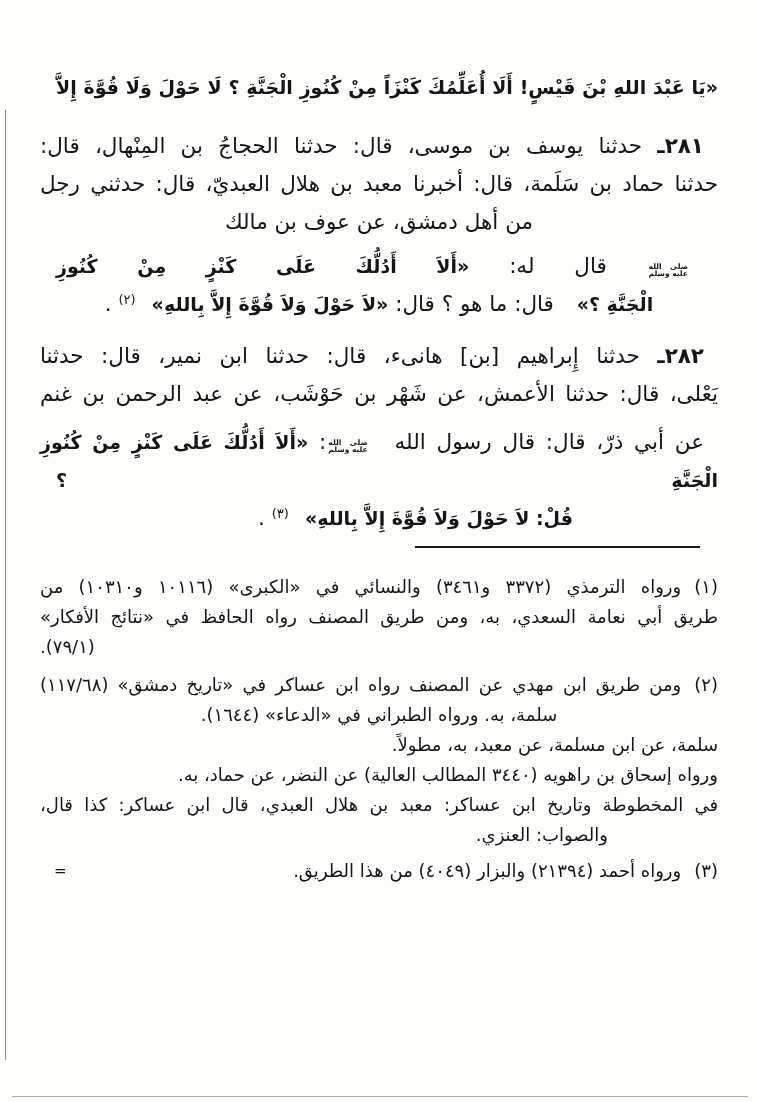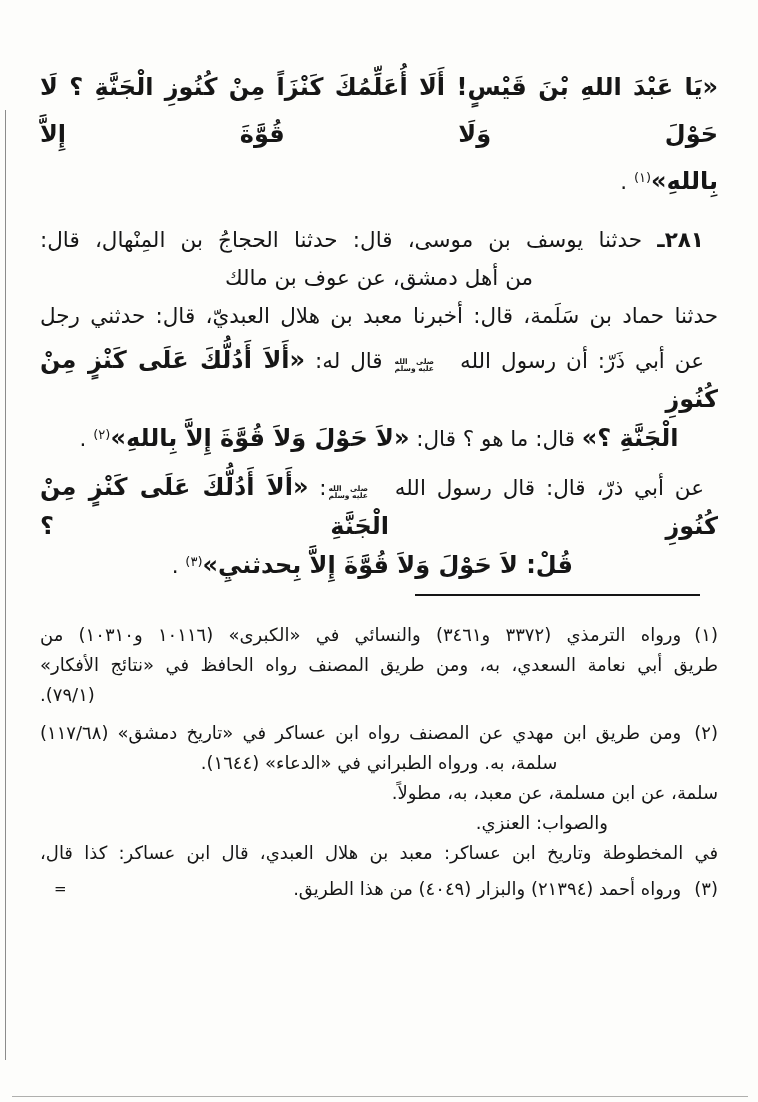--- a/index.html
+++ b/index.html
@@ -10,21 +10,21 @@
   .j{text-align:justify;text-align-last:justify;}
   .r{text-align:right;}
   .c{text-align:center;}
   .inset110{text-align:right;margin-right:110px;}
   .inset120{text-align:left;margin-right:118px;}
   .inset145{text-align:right;margin-right:145px;}
   .indent{text-indent:14px;}
   
   .mt{font-size:21.5px;line-height:38px;}
   .p-quote{line-height:47px;}
-  .q{font-weight:700;font-size:24px;}
+  .q{font-weight:700;font-size:19px;margin-left:16px;}
   .num{font-weight:700;margin-top:30px;}
   .mt-p281{margin-top:16px;}
   .mt-p3{margin-top:6px;}
   .mt-p282{margin-top:14px;}
   .mt-p5{margin-top:10px;}
   sup.ref{font-size:13px;vertical-align:7px;line-height:0;}
   
   .saw{display:inline-block;font-size:7.5px;line-height:7px;text-align:right;vertical-align:-3px;margin:0 2px;font-weight:700;}
   .saw span{display:block;}
   
@@ -40,56 +40,60 @@
   .edge-left{position:absolute;left:5px;top:110px;height:950px;width:1px;background:#303030;opacity:.55;}
   .edge-bottom{position:absolute;left:12px;right:10px;bottom:5px;height:1px;background:#3a3a3a;opacity:.4;}
 </style>
 </head>
 <body>
 
 <div class="content">
 
   <div class="mt p-quote">
     <div class="ln j q">«يَا عَبْدَ اللهِ بْنَ قَيْسٍ! أَلَا أُعَلِّمُكَ كَنْزَاً مِنْ كُنُوزِ الْجَنَّةِ ؟ لَا حَوْلَ وَلَا قُوَّةَ إِلاَّ</div>
-    <div class="ln r"><span class="q">بِاللهِ»</span><sup class="ref">(١)</sup><span> .</span></div>
   </div>
 
   <div class="mt mt-p281">
     <div class="ln j indent"><span class="num">٢٨١ـ</span><span> حدثنا يوسف بن موسى، قال: حدثنا الحجاجُ بن المِنْهال، قال:</span></div>
+    <div class="ln j">حدثنا حماد بن سَلَمة، قال: أخبرنا معبد بن هلال العبديّ، قال: حدثني رجل</div>
     <div class="ln c">من أهل دمشق، عن عوف بن مالك</div>
-    <div class="ln j">حدثنا حماد بن سَلَمة، قال: أخبرنا معبد بن هلال العبديّ، قال: حدثني رجل</div>
   </div>
 
   <div class="mt mt-p3">
-    <div class="ln j indent"><span>عن أبي ذَرّ: أن رسول الله </span><span class="saw"><span>صلى الله</span><span>عليه وسلم</span></span><span> قال له: </span><span class="q">«أَلاَ أَدُلُّكَ عَلَى كَنْزٍ مِنْ كُنُوزِ</span></div>
+    <div class="ln j indent"><span class="saw"><span>صلى الله</span><span>عليه وسلم</span></span><span> قال له: </span><span class="q">«أَلاَ أَدُلُّكَ عَلَى كَنْزٍ مِنْ كُنُوزِ</span></div>
     <div class="ln c"><span class="q">الْجَنَّةِ ؟»</span><span> قال: ما هو ؟ قال: </span><span class="q">«لاَ حَوْلَ وَلاَ قُوَّةَ إِلاَّ بِاللهِ»</span><sup class="ref">(٢)</sup><span> .</span></div>
   </div>
 
+  <div class="mt mt-p282">
+    <div class="ln j indent"><span class="num">٢٨٢ـ</span><span> حدثنا إِبراهيم [بن] هانىء، قال: حدثنا ابن نمير، قال: حدثنا</span></div>
+    <div class="ln j">يَعْلى، قال: حدثنا الأعمش، عن شَهْر بن حَوْشَب، عن عبد الرحمن بن غنم</div>
+  </div>
 
   <div class="mt mt-p5">
     <div class="ln j indent"><span>عن أبي ذرّ، قال: قال رسول الله </span><span class="saw"><span>صلى الله</span><span>عليه وسلم</span></span><span>: </span><span class="q">«أَلاَ أَدُلُّكَ عَلَى كَنْزٍ مِنْ كُنُوزِ الْجَنَّةِ ؟</span></div>
-    <div class="ln inset145"><span class="q">قُلْ: لاَ حَوْلَ وَلاَ قُوَّةَ إِلاَّ بِحدثنيِ»</span><sup class="ref">(٣)</sup><span> .</span></div>
+    <div class="ln inset145"><span class="q">قُلْ: لاَ حَوْلَ وَلاَ قُوَّةَ إِلاَّ بِاللهِ»</span><sup class="ref">(٣)</sup><span> .</span></div>
   </div>
 
   <div class="fnsep"></div>
 
   <div class="fns">
 
     <div class="fn">
       <div class="ln j"><span class="marker">(١)</span><span>ورواه الترمذي (٣٣٧٢ و٣٤٦١) والنسائي في «الكبرى» (١٠١١٦ و١٠٣١٠) من</span></div>
       <div class="ln j">طريق أبي نعامة السعدي، به، ومن طريق المصنف رواه الحافظ في «نتائج الأفكار»</div>
       <div class="ln inset120">(٧٩/١).</div>
     </div>
 
     <div class="fn fn2">
       <div class="ln j"><span class="marker">(٢)</span><span>ومن طريق ابن مهدي عن المصنف رواه ابن عساكر في «تاريخ دمشق» (١١٧/٦٨)</span></div>
       <div class="ln c">سلمة، به. ورواه الطبراني في «الدعاء» (١٦٤٤).</div>
       <div class="ln r">سلمة، عن ابن مسلمة، عن معبد، به، مطولاً.</div>
+      <div class="ln r">ورواه إسحاق بن راهويه (٣٤٤٠ المطالب العالية) عن النضر، عن حماد، به.</div>
+      <div class="ln j">في المخطوطة وتاريخ ابن عساكر: معبد بن هلال العبدي، قال ابن عساكر: كذا قال،</div>
       <div class="ln inset110">والصواب: العنزي.</div>
-      <div class="ln j">في المخطوطة وتاريخ ابن عساكر: معبد بن هلال العبدي، قال ابن عساكر: كذا قال،</div>
     </div>
 
     <div class="fn fn3">
       <div class="ln r"><span class="marker">(٣)</span><span>ورواه أحمد (٢١٣٩٤) والبزار (٤٠٤٩) من هذا الطريق.</span><span class="contmark">=</span></div>
     </div>
 
   </div>
 
 </div>
 

